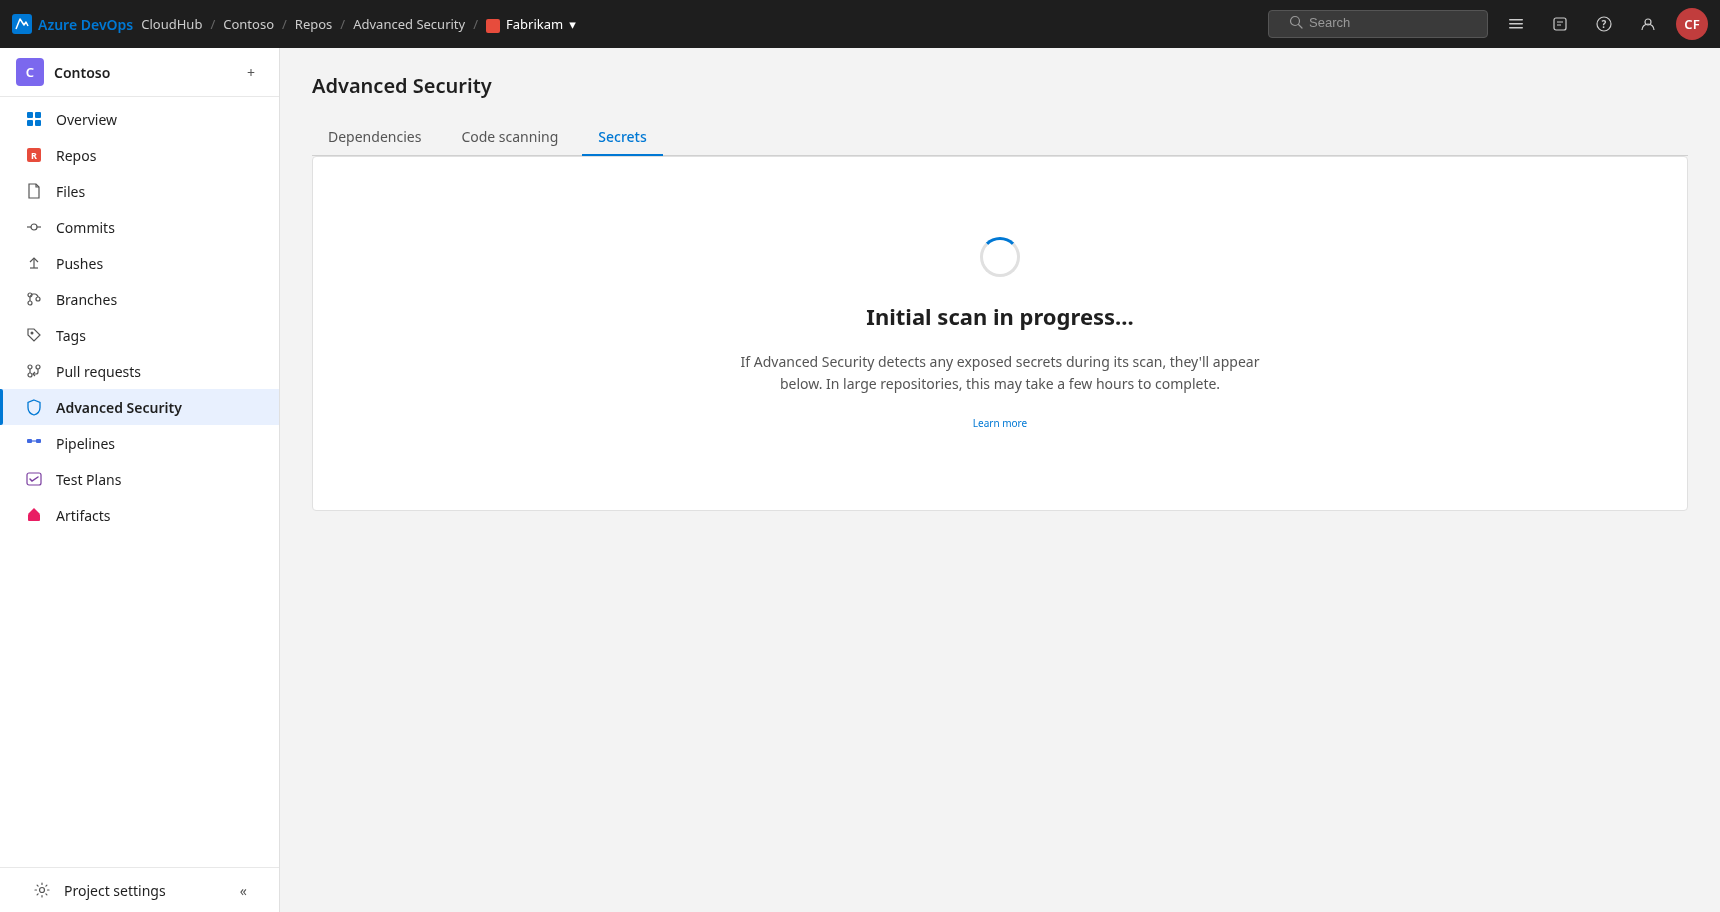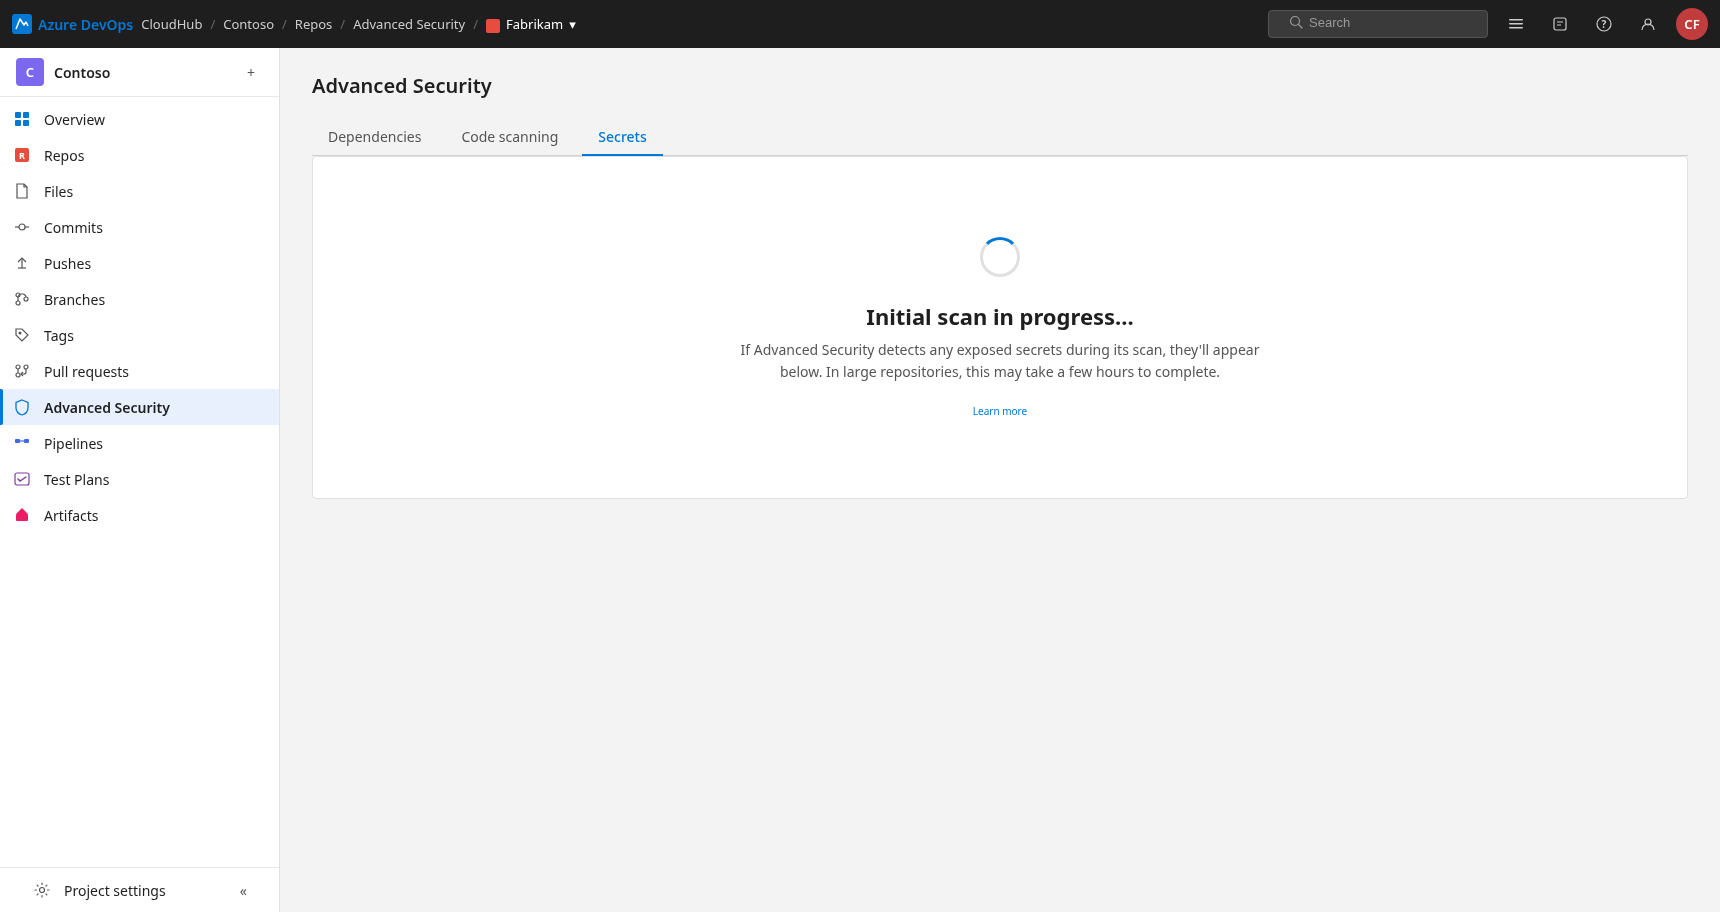--- a/index.html
+++ b/index.html
@@ -57,21 +57,21 @@
     }
     .org-avatar {
       width: 28px; height: 28px; background: #7b68ee; border-radius: 4px;
       display: flex; align-items: center; justify-content: center; color: #fff; font-size: 13px; font-weight: 600;
     }
     .org-name { font-weight: 600; font-size: 14px; flex: 1; }
     .add-btn { width: 24px; height: 24px; display: flex; align-items: center; justify-content: center; cursor: pointer; color: #555; border-radius: 4px; }
 
     .sidebar-nav { flex: 1; padding: 4px 0; }
     .nav-item {
-      display: flex; align-items: center; padding: 8px 12px; gap: 12px; cursor: pointer;
+      display: flex; align-items: center; padding: 8px 24px; gap: 12px; cursor: pointer;
       font-size: 14px; color: #1f1f1f; border-radius: 0; position: relative;
     }
     .nav-item.active { background: #e8f0fe; font-weight: 600; }
     .nav-item.active::before {
       content: ''; position: absolute; left: 0; top: 0; bottom: 0; width: 3px; background: #0078d4; border-radius: 0 2px 2px 0;
     }
     .nav-icon { width: 20px; height: 20px; display: flex; align-items: center; justify-content: center; flex-shrink: 0; }
 
     .sidebar-footer {
       border-top: 1px solid #e8e8e8; padding: 4px 0;
@@ -98,21 +98,21 @@
       padding: 80px 40px; display: flex; flex-direction: column; align-items: center; justify-content: center;
       min-height: 300px;
     }
 
     .spinner {
       width: 40px; height: 40px; border: 3px solid #e0e0e0; border-top-color: #0078d4;
       border-radius: 50%; animation: spin 1s linear infinite; margin-bottom: 24px;
     }
     @keyframes spin { to { transform: rotate(360deg); } }
 
-    .scan-title { font-size: 22px; font-weight: 700; margin-bottom: 8px; text-align: center; }
+    .scan-title { font-size: 22px; font-weight: 700; margin-bottom: 20px; text-align: center; }
     .scan-desc { font-size: 14px; color: #555; text-align: center; max-width: 520px; line-height: 1.6; margin-bottom: 20px; }
     .learn-more { color: #0078d4; text-decoration: none; font-size: 10px; }
 
     
     svg { display: inline-block; }
   </style>
 </head>
 <body>
 
 <nav class="topnav">

